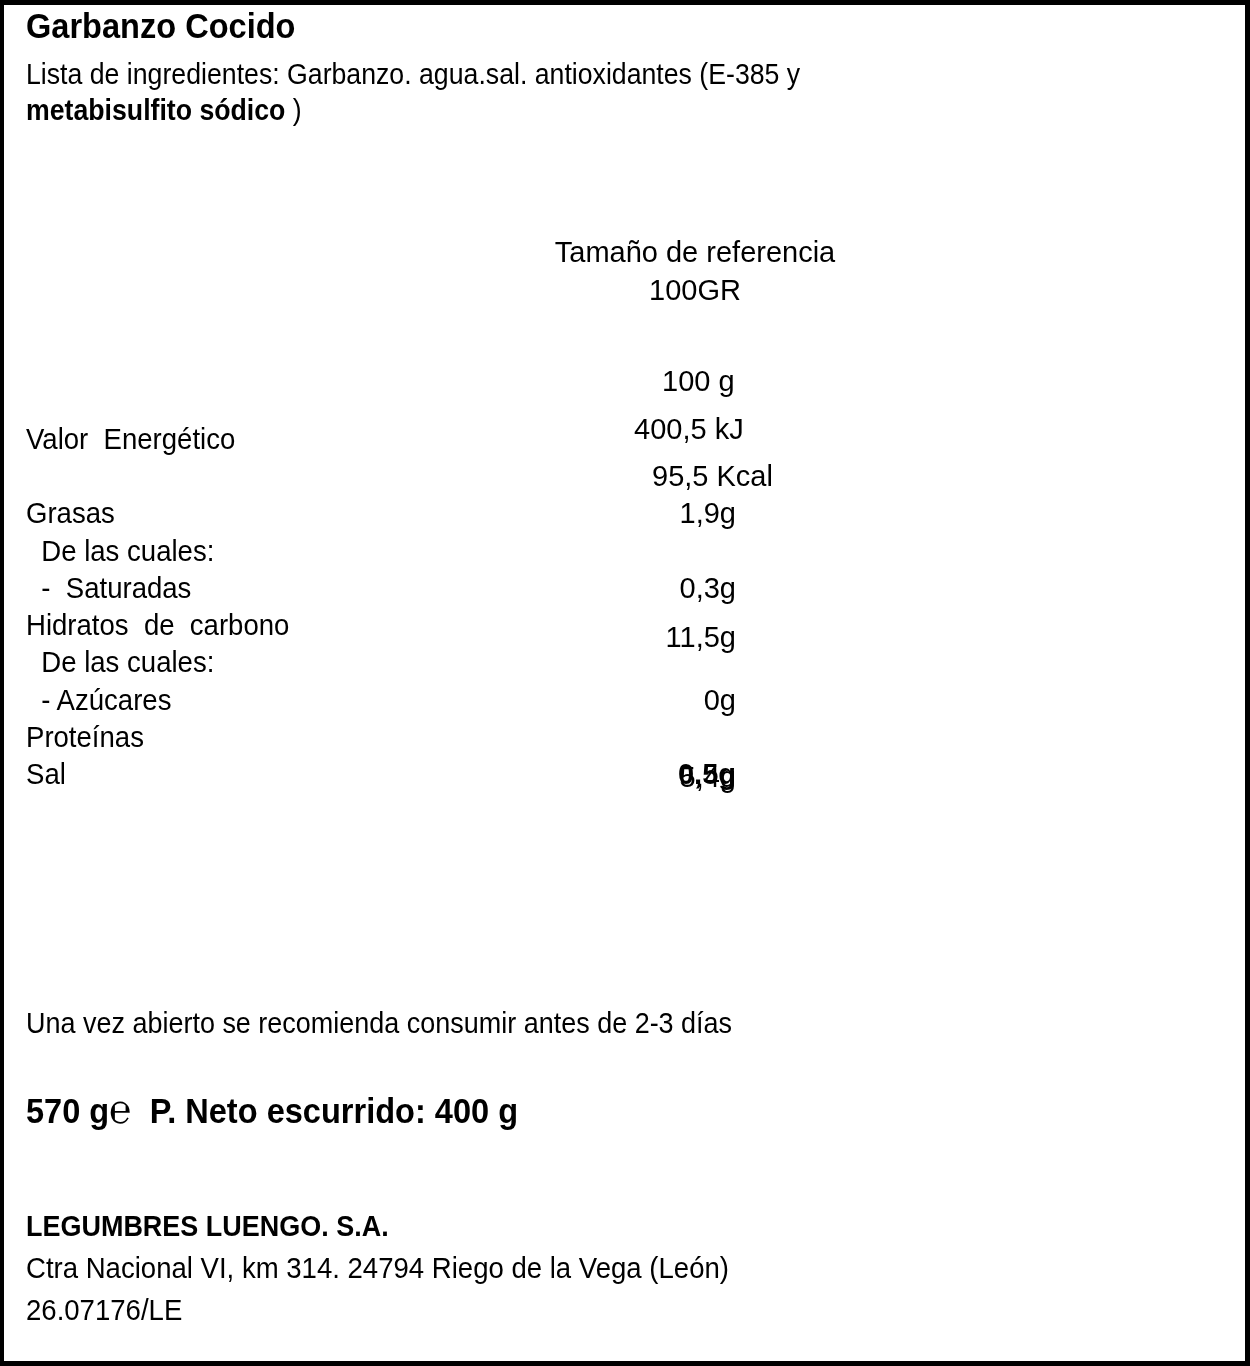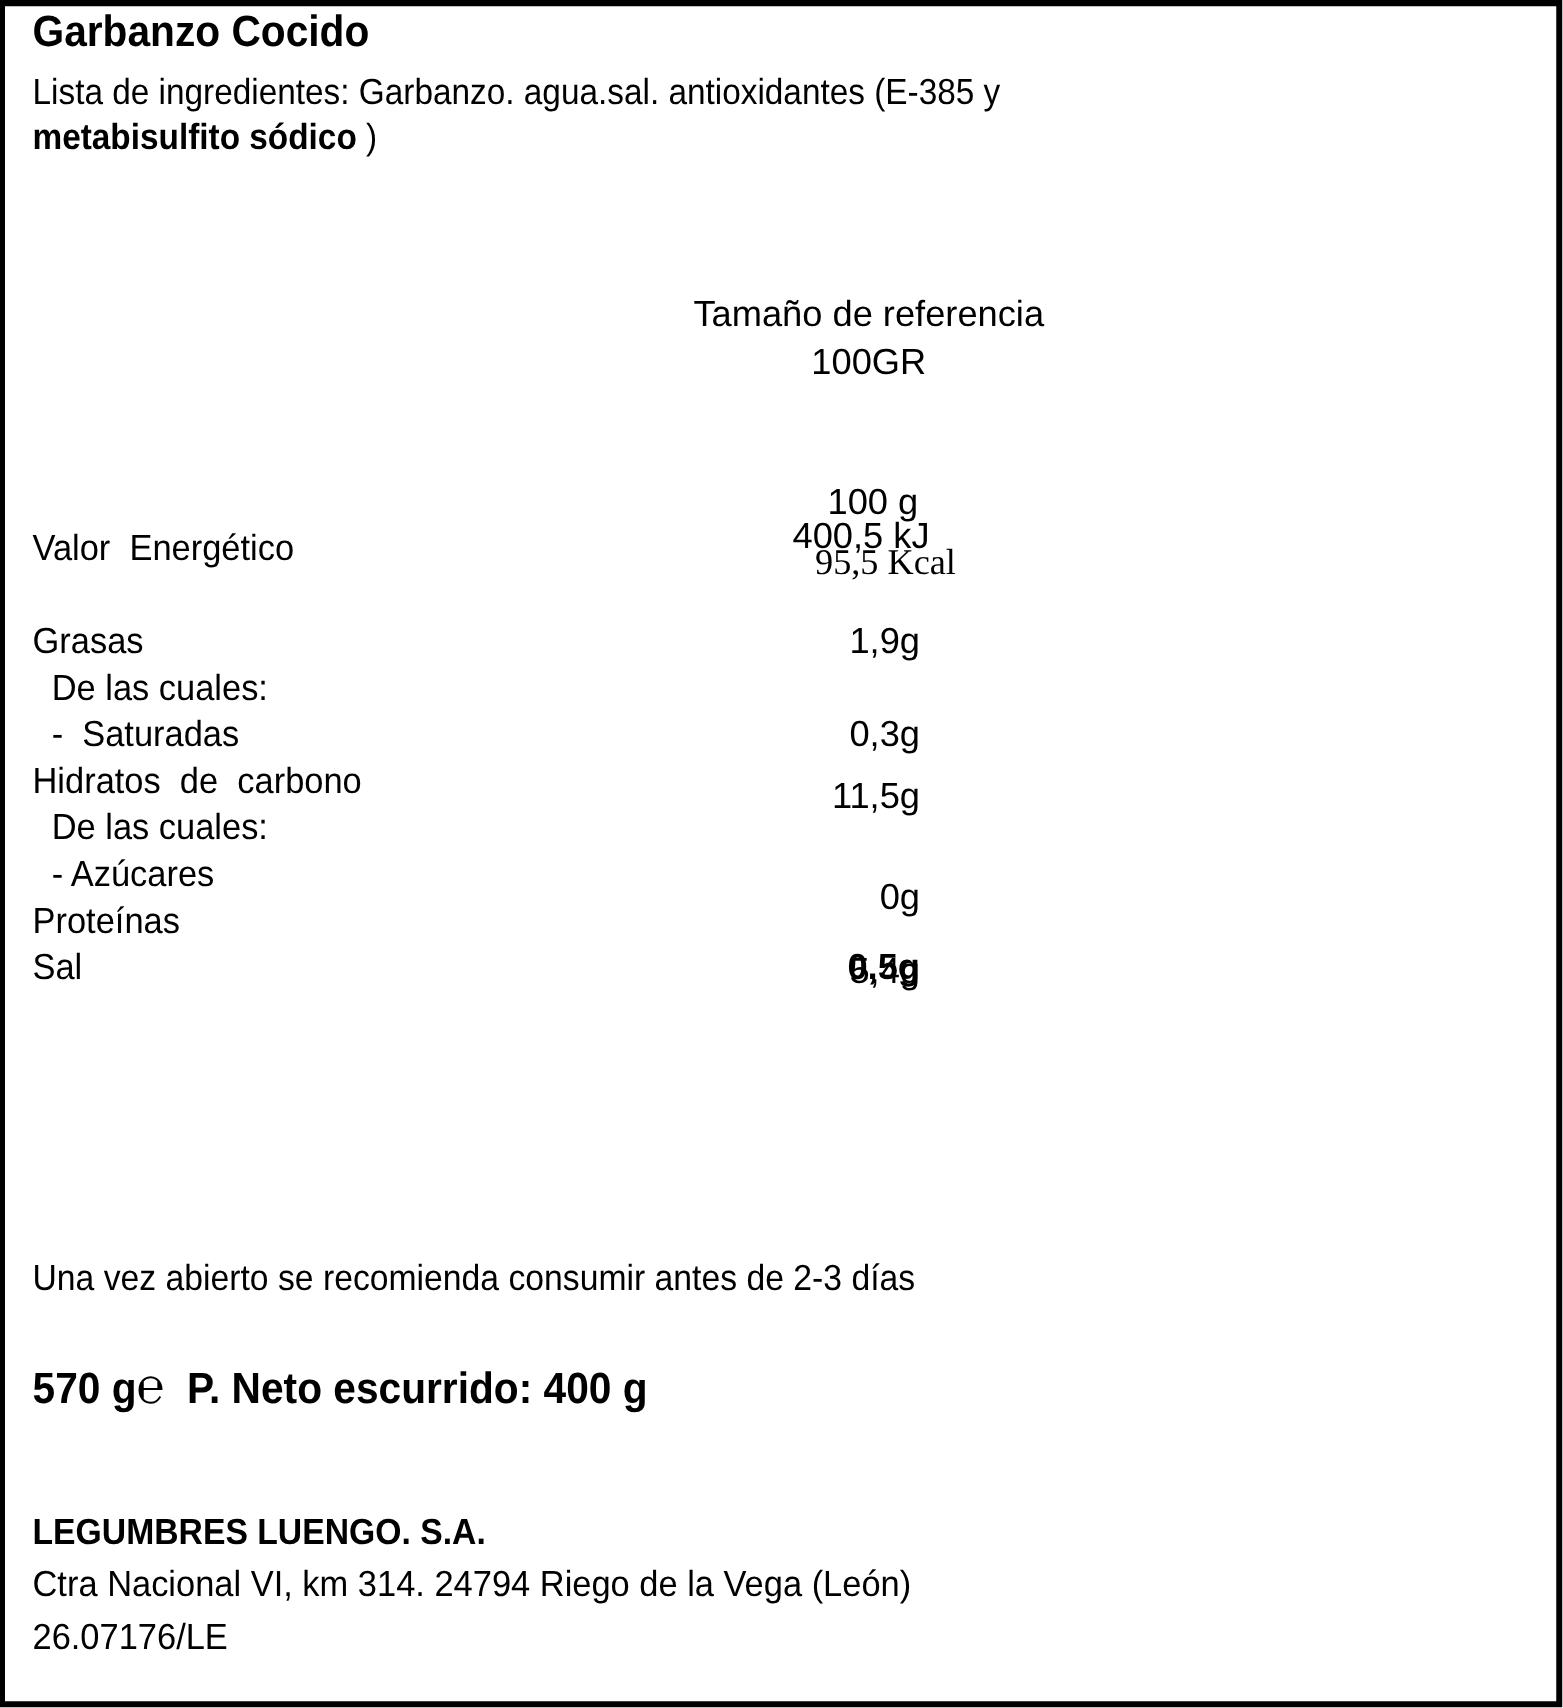--- a/index.html
+++ b/index.html
@@ -28,35 +28,35 @@
 
 <div class="frame"></div>
 
 <div class="t title">Garbanzo Cocido</div>
 <div class="t ing1">Lista de ingredientes: Garbanzo. agua.sal. antioxidantes (E-385 y</div>
 <div class="t ing2"><b>metabisulfito sódico</b><span> )</span></div>
 
 <div class="t ref" style="top:235px;">Tamaño de referencia</div>
 <div class="t ref" style="top:273px;">100GR</div>
 
-<div class="t" style="left:662px;top:385px;">100 g</div>
+<div class="t" style="left:662px;top:364px;">100 g</div>
 <div class="t lbl" style="top:422px;">Valor  Energético</div>
 <div class="t" style="left:634px;top:412px;">400,5 kJ</div>
-<div class="t" style="left:652px;top:433px;font-family:Liberation Serif, serif;">95,5 Kcal</div>
+<div class="t" style="left:652px;top:459px;">95,5 Kcal</div>
 
 <div class="t lbl" style="top:496px;">Grasas</div>
 <div class="t val" style="top:496px;">1,9g</div>
 <div class="t lbl" style="top:534px;">  De las cuales:</div>
 <div class="t lbl" style="top:571px;">  -  Saturadas</div>
 <div class="t val" style="top:571px;">0,3g</div>
 <div class="t lbl" style="top:608px;">Hidratos  de  carbono</div>
 <div class="t val" style="top:620px;">11,5g</div>
 <div class="t lbl" style="top:645px;">  De las cuales:</div>
 <div class="t lbl" style="top:683px;">  - Azúcares</div>
-<div class="t val" style="top:701px;">0g</div>
+<div class="t val" style="top:683px;">0g</div>
 <div class="t lbl" style="top:720px;">Proteínas</div>
 <div class="t val" style="top:720px;margin-top:40px;">5,4g</div>
 <div class="t lbl" style="top:757px;">Sal</div>
 <div class="t val" style="top:757px;font-weight:bold;">0,5g</div>
 
 <div class="t note">Una vez abierto se recomienda consumir antes de 2-3 días</div>
 
 <div class="t net"><span>570 g</span><span class="estim">℮</span><span>  </span><span>P. Neto escurrido: 400 g</span></div>
 
 <div class="t company">LEGUMBRES LUENGO. S.A.</div>

